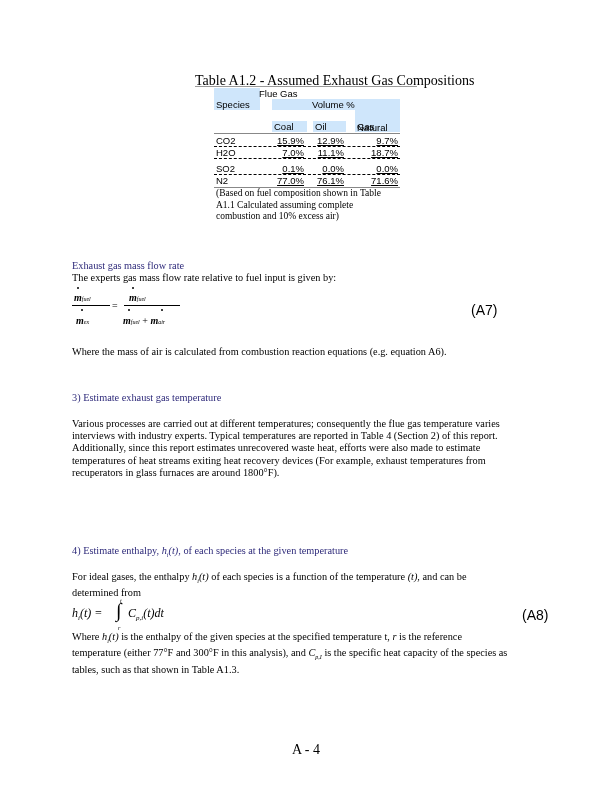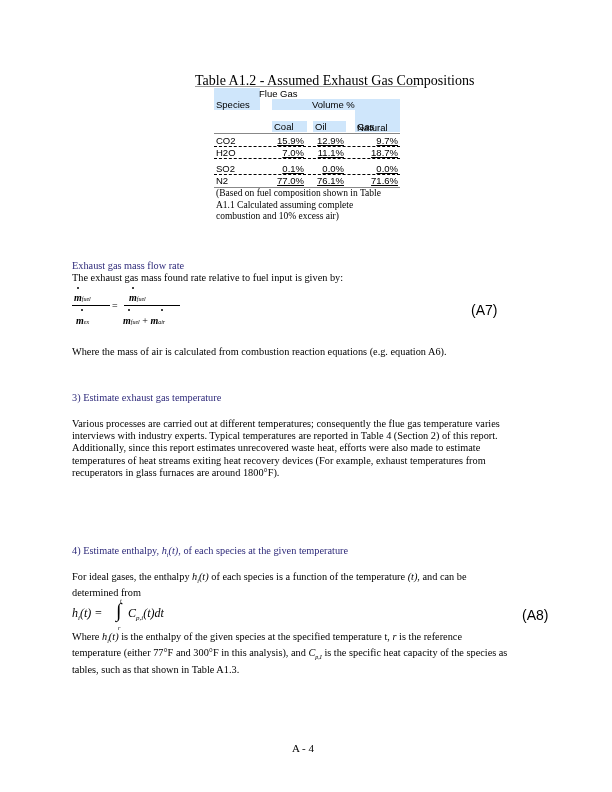--- a/index.html
+++ b/index.html
@@ -68,21 +68,21 @@
 <div class="tcell r" style="left:350px; width:48px; top:175px;">71.6%</div>
 <div class="solid" style="top:187px;"></div>
 
 <div class="abs serif" style="left:216px; top:188px; font-size:9.5px; line-height:11.5px;">
   <div>(Based on fuel composition shown in Table</div>
   <div>A1.1  Calculated assuming complete</div>
   <div>combustion and 10% excess air)</div>
 </div>
 
 <div class="abs heading" style="left:72px; top:260px;">Exhaust gas mass flow rate</div>
-<div class="abs body-text" style="left:72px; top:272px;">The exhaust gas mass found rate relative to fuel input is given by:</div>
+<div class="abs body-text" style="left:72px; top:272px;">The experts gas mass flow rate relative to fuel input is given by:</div>
 
 <div class="abs" style="left:72px; top:284px; width:120px; height:46px;">
 
   <div class="dot" style="left:5px; top:3px;"></div>
   <div class="abs" style="left:2px; top:8px; font-size:10px;"><span class="m">m</span><span class="sub">fuel</span></div>
   <div class="frac-line" style="left:0px; top:21px; width:38px;"></div>
   <div class="dot" style="left:9px; top:25px;"></div>
   <div class="abs" style="left:4px; top:31px; font-size:10px;"><span class="m">m</span><span class="sub">ex</span></div>
   <div class="abs" style="left:40px; top:16px; font-size:10px;">=</div>
 
@@ -123,13 +123,13 @@
   <div class="abs" style="left:56px; top:8px; font-size:12px; white-space:nowrap;"><i>C</i><sub style="font-size:7px;"><i>p,i</i></sub><i>(t)dt</i></div>
 </div>
 <div class="abs eqnum" style="left:522px; top:607px;">(A8)</div>
 
 <div class="abs body-text" style="left:72px; top:631px; white-space:nowrap;">
   <div><span>Where </span><i>h</i><sub style="font-size:6px;"><i>i</i></sub><i>(t)</i><span> is the enthalpy of the given species at the specified temperature t,  </span><i>r</i><span> is the reference</span></div>
   <div><span>temperature (either 77°F and 300°F in this analysis), and </span><i>C</i><sub style="font-size:6px;"><i>p,I</i></sub><span> is the specific heat capacity of the species as</span></div>
   <div>tables, such as that shown in Table A1.3.</div>
 </div>
 
-<div class="abs serif" style="left:292px; top:742px; font-size:11px;">A - 4</div>
+<div class="abs serif" style="left:292px; top:742px; font-size:14px;">A - 4</div>
 
 </body></html>

